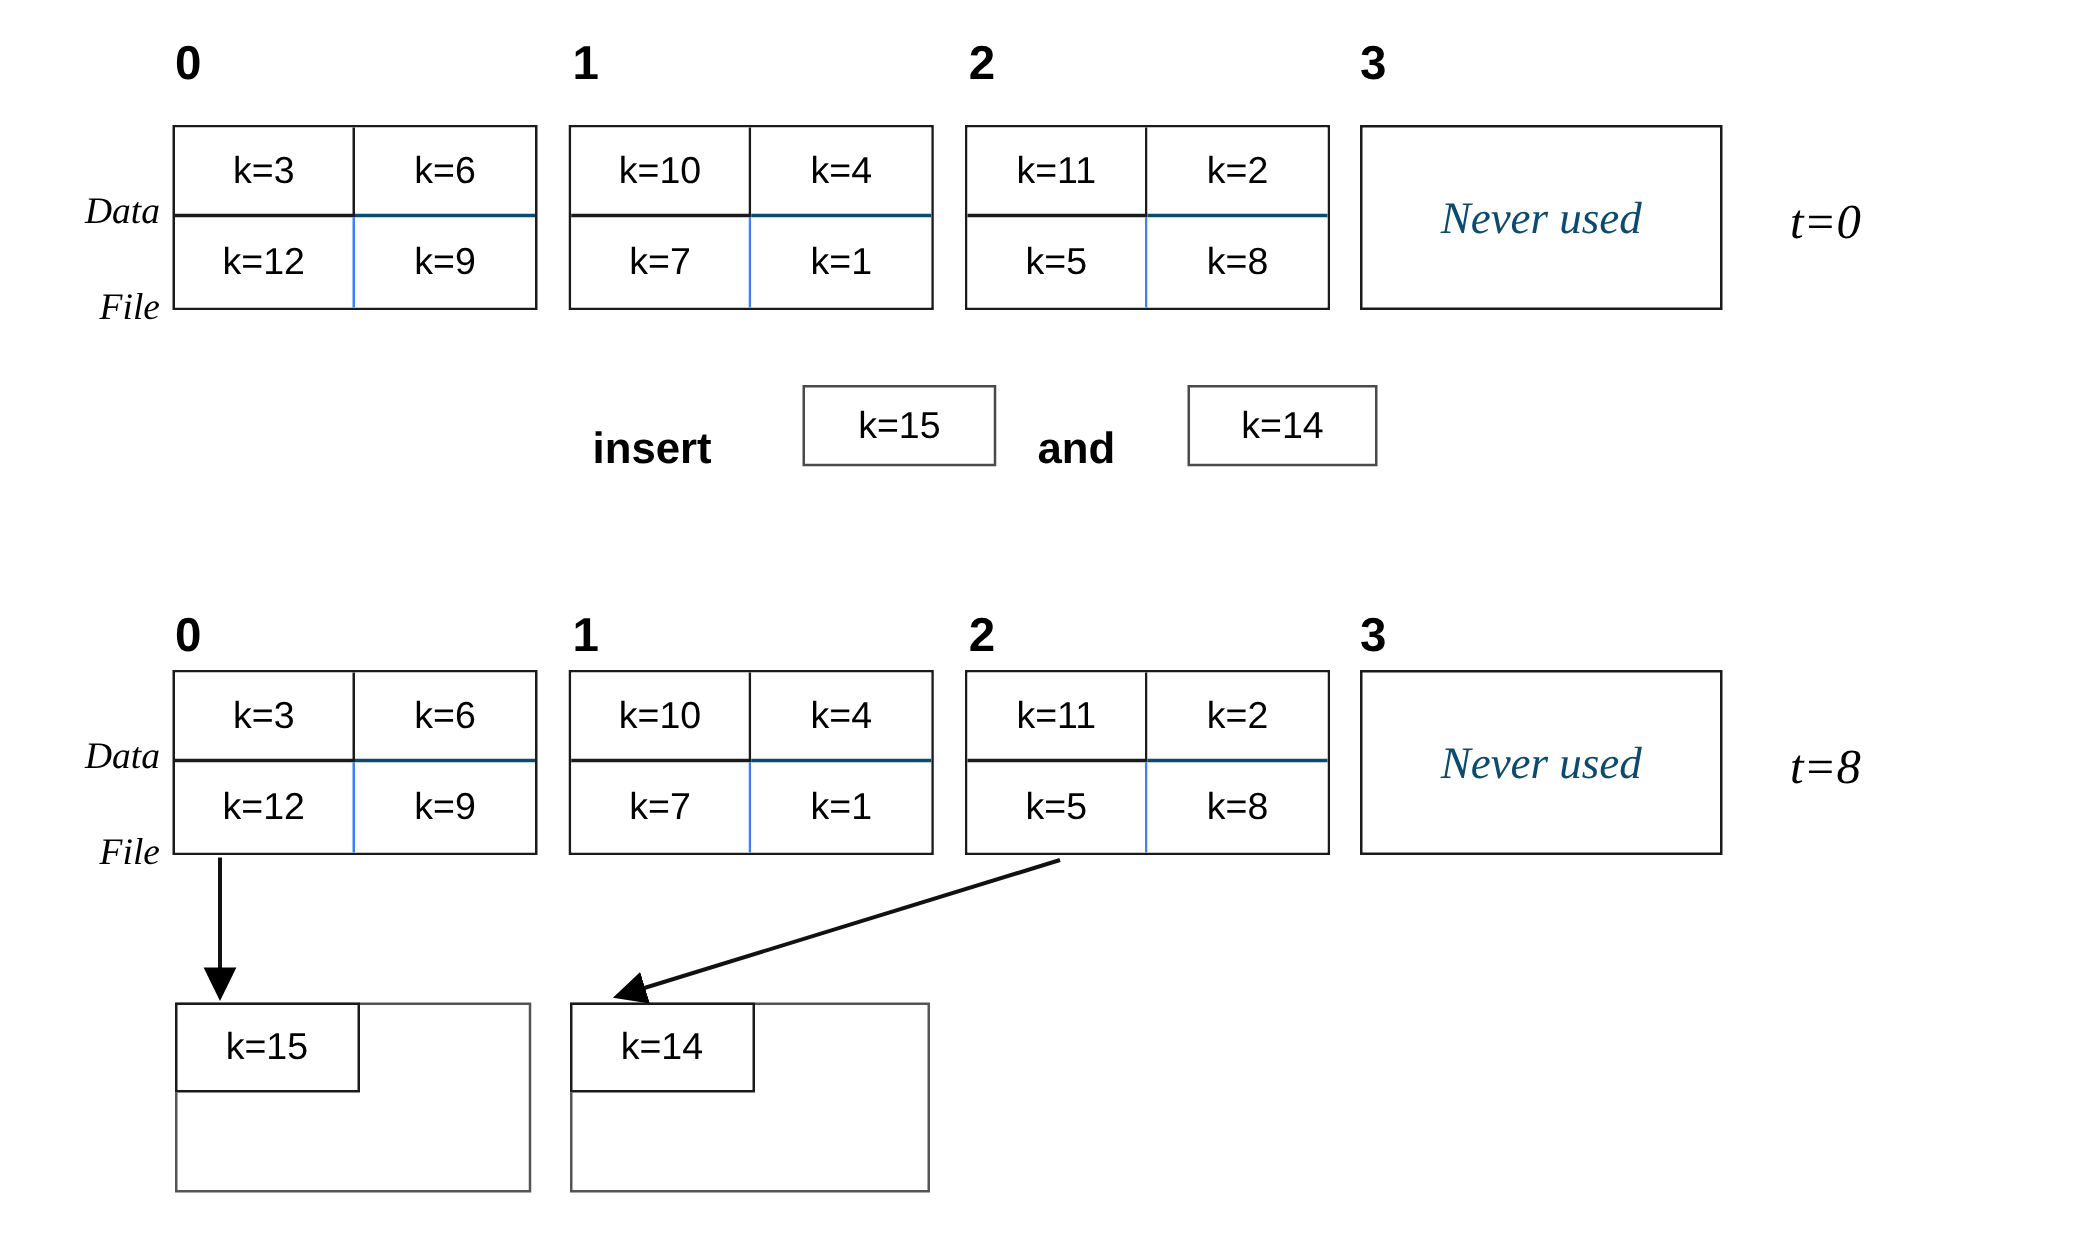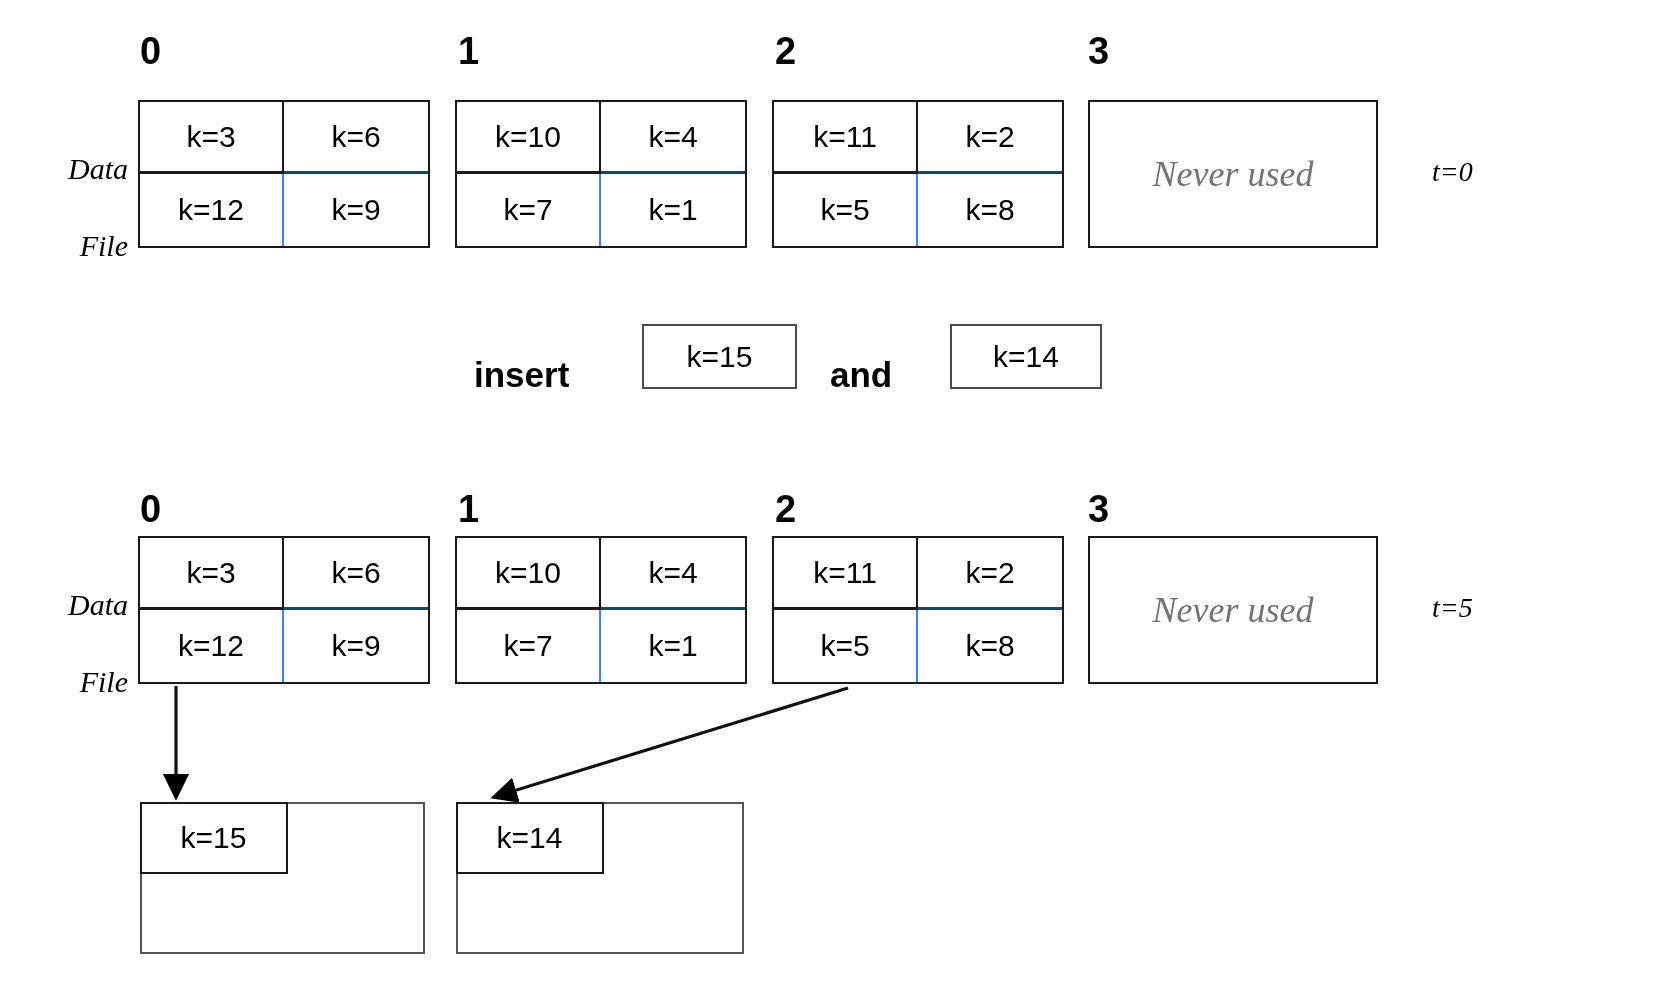--- a/index.html
+++ b/index.html
@@ -38,21 +38,21 @@
     color: #000000;
     text-align: right;
     line-height: 1.28;
     white-space: pre-line;
   }
 
   
   .time-label {
     font-family: "Liberation Serif", serif;
     font-style: italic;
-    font-size: 28px;
+    font-size: 39px;
     color: #000000;
     line-height: 1;
   }
 
   
   .overflow-caption {
     font-family: "Liberation Serif", serif;
     font-style: italic;
     font-size: 37px;
     color: #000000;
@@ -90,21 +90,21 @@
     border: 2.5px solid #1a1a1a;
     background: #ffffff;
     display: flex;
     align-items: center;
     justify-content: center;
   }
   .bucket-empty .never-used-text {
     font-family: "Liberation Serif", serif;
     font-style: italic;
     font-size: 36px;
-    color: #737373;
+    color: #0c4a6e;
   }
 
   
   .insert-word {
     font-family: "Liberation Sans", sans-serif;
     font-weight: bold;
     font-size: 35px;
     color: #000000;
     line-height: 1;
   }
@@ -190,21 +190,21 @@
       <div class="slot r1c1">k=8</div>
     </div>
 
     <div class="bucket-empty" style="left:1088px;top:100px;width:290px;height:148px;">
       <span class="never-used-text">Never used</span>
     </div>
 
     <div class="abs time-label" style="left:1432px;top:158px;">t=0</div>
   </div>
 
-  <div class="abs" style="left:0;top:304px;width:1366px;height:120px;">
+  <div class="abs" style="left:0;top:288px;width:1366px;height:120px;">
 
     <div class="abs insert-word" style="left:474px;top:53px;">insert</div>
 
     <div class="key-chip" style="left:642px;top:20px;width:155px;height:65px;">k=15</div>
 
     <div class="abs insert-word" style="left:830px;top:53px;">and</div>
 
     <div class="key-chip" style="left:950px;top:20px;width:152px;height:65px;">k=14</div>
   </div>
 
@@ -238,21 +238,21 @@
       <div class="slot r0c0">k=11</div>
       <div class="slot r0c1">k=2</div>
       <div class="slot r1c0">k=5</div>
       <div class="slot r1c1">k=8</div>
     </div>
 
     <div class="bucket-empty" style="left:1088px;top:66px;width:290px;height:148px;">
       <span class="never-used-text">Never used</span>
     </div>
 
-    <div class="abs time-label" style="left:1432px;top:124px;">t=5</div>
+    <div class="abs time-label" style="left:1432px;top:124px;">t=8</div>
 
     <div class="overflow-block" style="left:140px;top:332px;width:285px;height:152px;">
       <div class="of-slot" style="width:148px;height:72px;">k=15</div>
     </div>
 
     <div class="overflow-block" style="left:456px;top:332px;width:288px;height:152px;">
       <div class="of-slot" style="width:148px;height:72px;">k=14</div>
     </div>
 
   </div>

